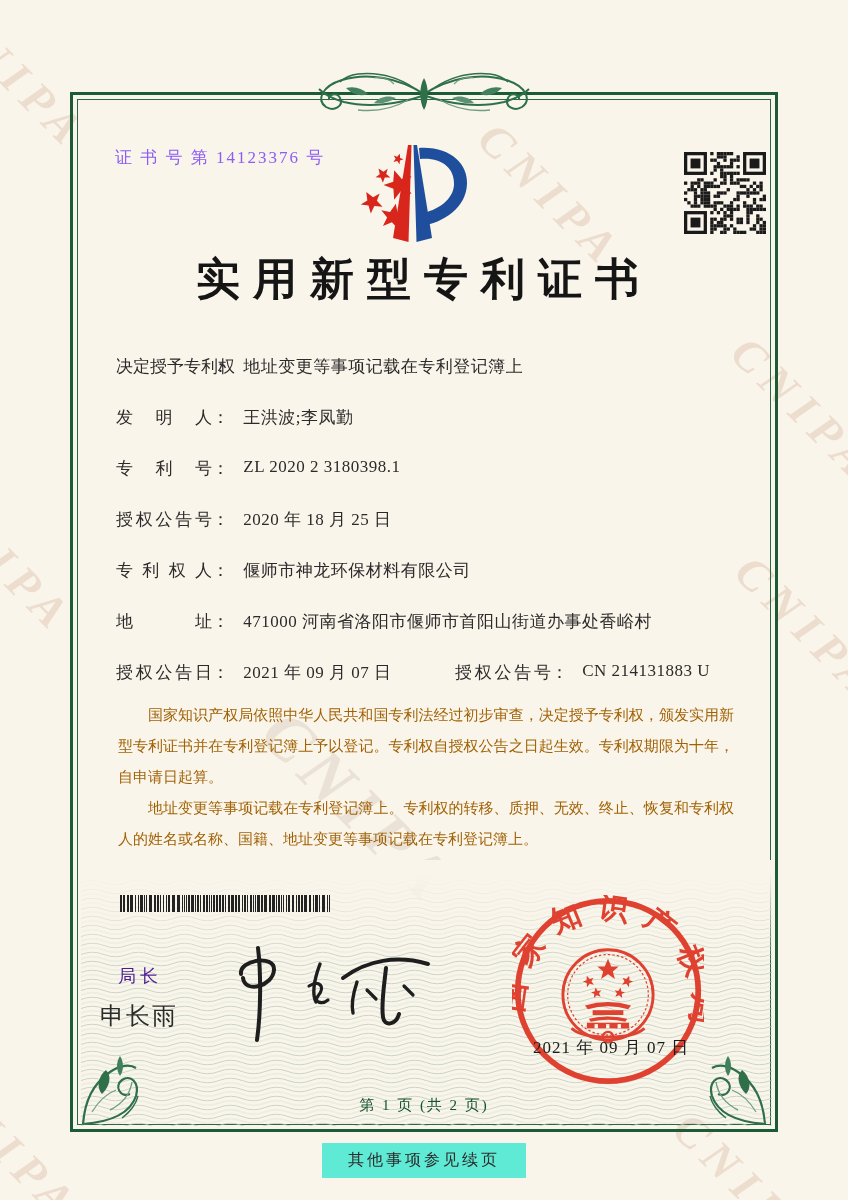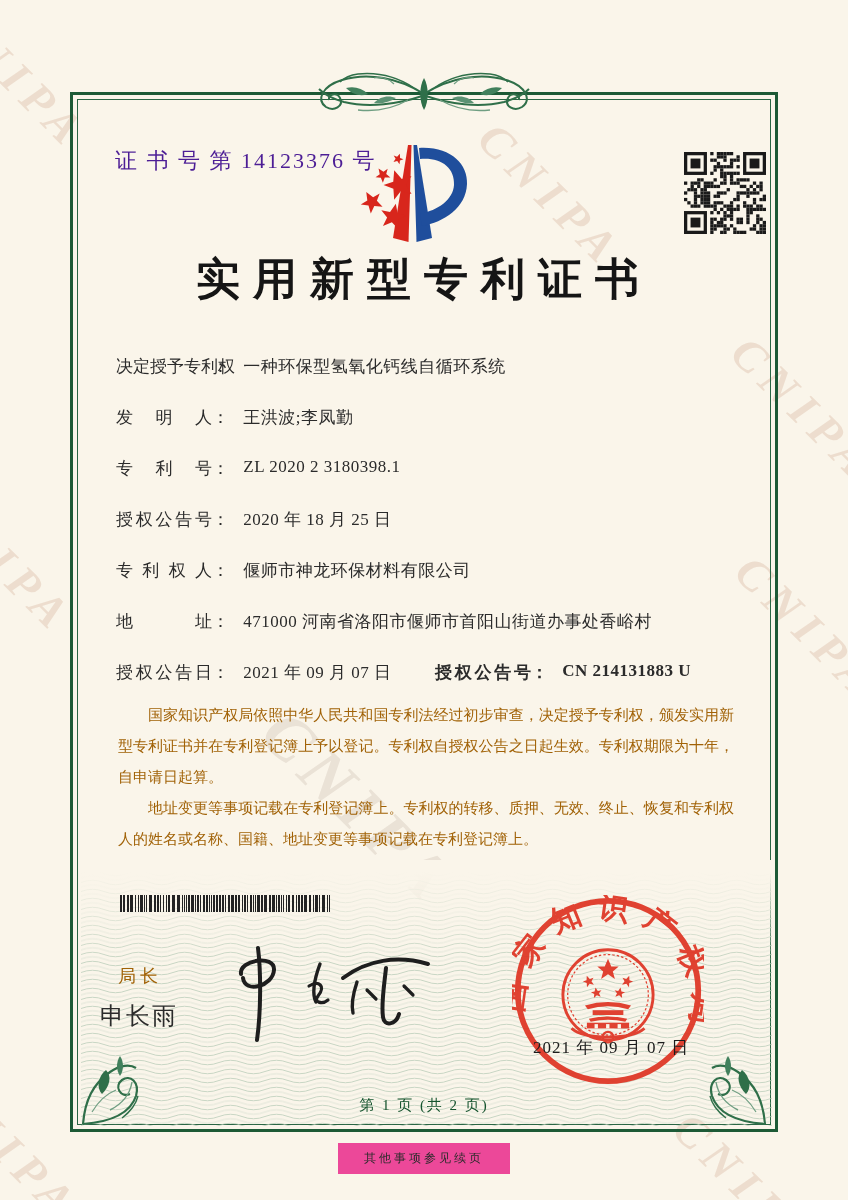--- a/index.html
+++ b/index.html
@@ -39,62 +39,62 @@
   .waves-fade { position:absolute; left:0; top:0; width:100%; height:100px;
     background:linear-gradient(#faf5ea 12%, rgba(250,245,234,0)); }
 
   
   .ornament { position:absolute; z-index:2; }
   .top-flourish { left:284px; top:54px; width:280px; height:80px; }
   .corner-br { left:668px; top:1032px; width:100px; height:95px; }
   .corner-bl { left:80px; top:1032px; width:100px; height:95px; transform:scaleX(-1); }
 
   
-  .cert-no { position:absolute; left:115px; top:146px; font-size:22px; color:#4c1d95; letter-spacing:2px; z-index:3;text-align:right; }
+  .cert-no { position:absolute; left:115px; top:146px; font-size:17px; color:#8b5cf6; letter-spacing:2px; z-index:3;text-align:right; }
   .logo { position:absolute; left:342px; top:142px; width:150px; height:112px; z-index:3; }
   .qr { position:absolute; left:684px; top:152px; width:82px; height:82px; z-index:3; }
   .title {
     position:absolute; left:0; width:100%; top:250px; text-align:center;
     font-size:44px; font-weight:700; color:#151515; letter-spacing:13px; z-index:3;
   }
 
   
   .fields { position:absolute; left:116px; top:355px; width:620px; z-index:3; }
   .frow { position:relative; height:51px; font-size:17px; color:#2b2b2b; white-space:nowrap; }
   .flabel { display:inline-block; width:96px; text-align:justify; text-align-last:justify; vertical-align:top; }
   .fcolon { display:inline-block; vertical-align:top; }
   .fvalue { display:inline-block; margin-left:10px; vertical-align:top; letter-spacing:0.5px; }
-  .grant2 { position:absolute; left:319px; top:0;font-weight:bold; }
+  .grant2 { position:absolute; left:339px; top:0; }
 
   
   .bodytext {
     position:absolute; left:118px; top:700px; width:616px; z-index:3;
     font-size:15px; line-height:31px; color:#a16207; text-align:justify;
     font-family:"Liberation Serif","DejaVu Serif",serif;
   }
   .bodytext p { text-indent:2em; }
 
   
   .barcode { position:absolute; left:120px; top:895px; width:215px; height:17px; z-index:3; }
-  .director-title { position:absolute; left:118px; top:964px; font-size:18px; letter-spacing:4px; color:#a16207; z-index:3;
+  .director-title { position:absolute; left:118px; top:964px; font-size:18px; letter-spacing:4px; color:#4c1d95; z-index:3;
     font-family:"Liberation Sans","DejaVu Sans",sans-serif; }
   .director-name { position:absolute; left:100px; top:1000px; font-size:24px; letter-spacing:2px; color:#2b2b2b; z-index:3;
     font-family:"Liberation Sans","DejaVu Sans",sans-serif; }
   .signature { position:absolute; left:225px; top:942px; width:230px; height:105px; z-index:3; }
   .seal { position:absolute; left:512px; top:895px; width:192px; height:192px; z-index:3; opacity:0.93; }
   .seal-date { position:absolute; left:520px; top:1036px; width:182px; text-align:center;
     font-size:17px; color:#1c1c1c; letter-spacing:1px; z-index:4; white-space:nowrap; }
 
   
   .page-indicator { position:absolute; left:0; width:100%; top:1096px; text-align:center;
     font-size:15px; color:#14532d; letter-spacing:2px; z-index:3; }
   .note-wrap { position:absolute; left:0; width:100%; top:1143px; text-align:center; z-index:3; }
   .note {
-    display:inline-block; background:#ec4899; padding:7px 26px;
-    font-size:12px; letter-spacing:3px; color:#2c2c2c;
+    display:inline-block; background:#5eead4; padding:7px 26px;
+    font-size:16px; letter-spacing:3px; color:#2c2c2c;
   }
 </style>
 </head>
 <body>
 
 <div class="page">
 
   <span class="wm" style="left:-30px; top:-6px; font-size:46px;">CNIPA</span>
   <span class="wm" style="left:505px; top:112px; font-size:46px;">CNIPA</span>
   <span class="wm" style="left:758px; top:326px; font-size:46px;">CNIPA</span>
@@ -413,21 +413,21 @@
         <rect x="75.44" y="78.72" width="3.28" height="3.28" fill="#1a1a1a"></rect>
         <rect x="78.72" y="78.72" width="3.28" height="3.28" fill="#1a1a1a"></rect>
       </svg>
   </div>
 
   <div class="title">实用新型专利证书</div>
 
   <div class="fields">
     <div class="frow">
       <span class="flabel">决定授予专利权</span><span class="fcolon">：</span>
-      <span class="fvalue">一种环保型氢氧化钙线自循环系统</span>
+      <span class="fvalue">地址变更等事项记载在专利登记簿上</span>
     </div>
     <div class="frow">
       <span class="flabel">发明人</span><span class="fcolon">：</span>
       <span class="fvalue">王洪波;李凤勤</span>
     </div>
     <div class="frow">
       <span class="flabel">专利号</span><span class="fcolon">：</span>
       <span class="fvalue">ZL 2020 2 3180398.1</span>
     </div>
     <div class="frow">

